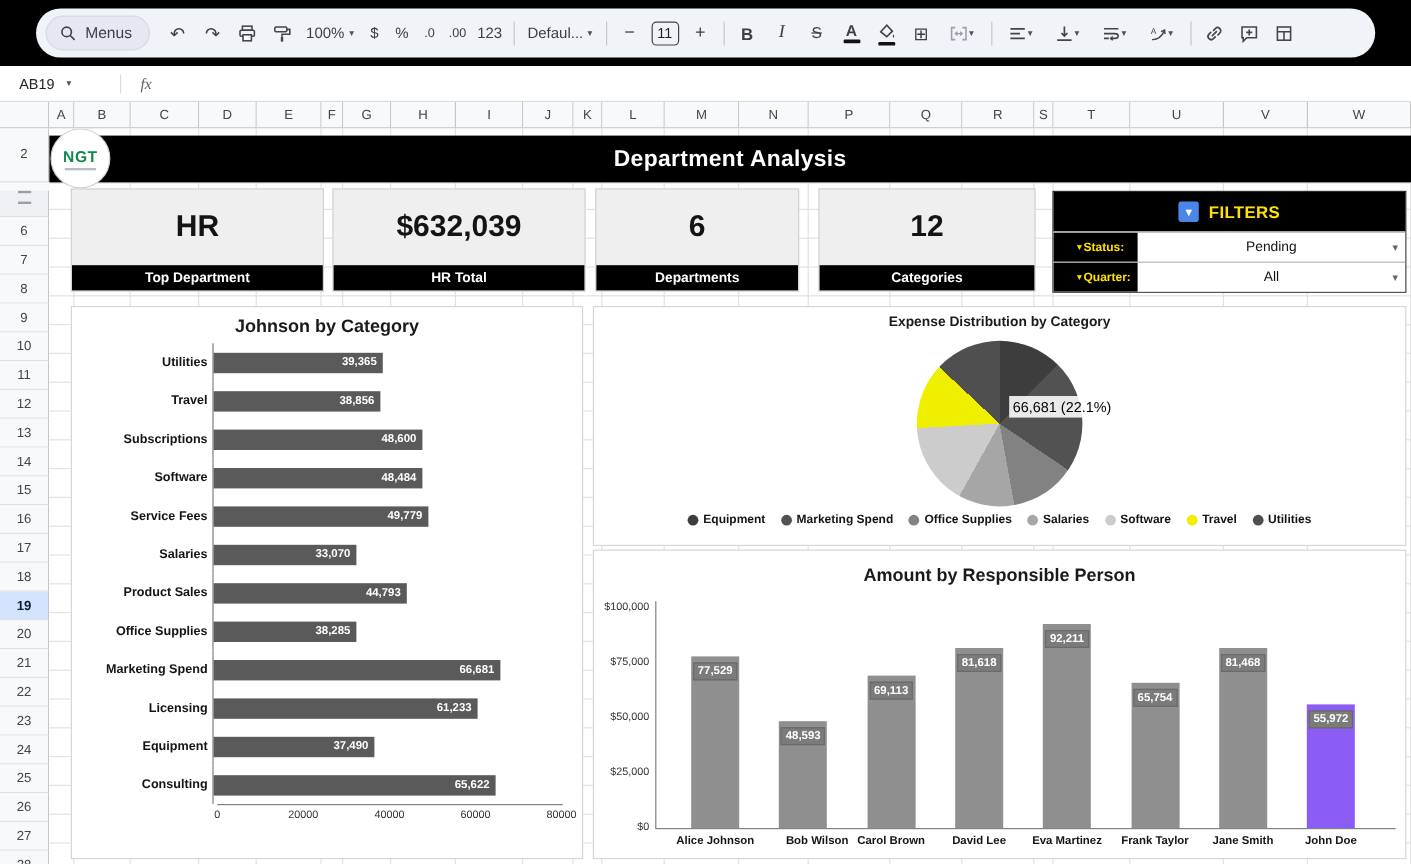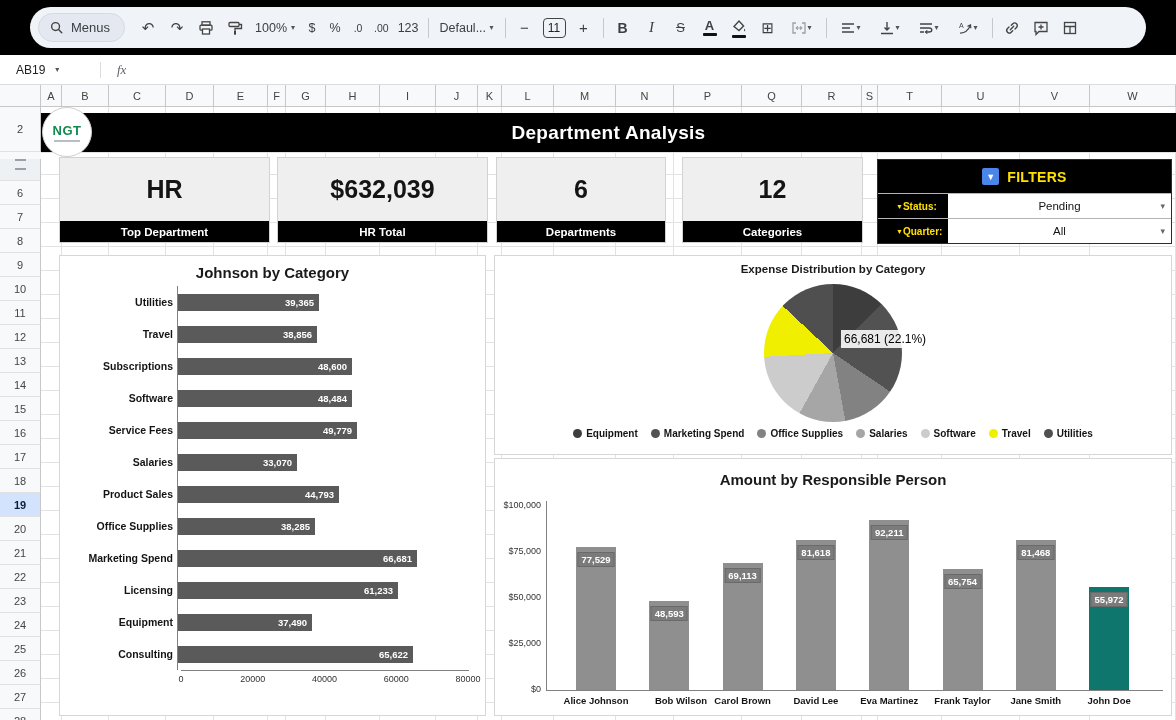--- a/index.html
+++ b/index.html
@@ -405,21 +405,21 @@
             <div class="hlabel">Product Sales</div>
             <div class="harea">
               <div class="hbarbar" style="width: 161px; background: rgb(90, 90, 90);">
                 <div class="hval">44,793</div>
               </div>
             </div>
           </div>
           <div class="hrow">
             <div class="hlabel">Office Supplies</div>
             <div class="harea">
-              <div class="hbarbar" style="width: 137px; background: rgb(90, 90, 90);">
+              <div class="hbarbar" style="width: 119px; background: rgb(90, 90, 90);">
                 <div class="hval">38,285</div>
               </div>
             </div>
           </div>
           <div class="hrow">
             <div class="hlabel">Marketing Spend</div>
             <div class="harea">
               <div class="hbarbar" style="width: 239px; background: rgb(90, 90, 90);">
                 <div class="hval">66,681</div>
               </div>
@@ -527,21 +527,21 @@
           </div>
           <div class="vxlab" style="left: 358.2px;">Eva Martinez</div>
           <div class="vbarbar" style="left: 447.5px; top: 110px; height: 121px; background: rgb(143, 143, 143);">
             <div class="vval">65,754</div>
           </div>
           <div class="vxlab" style="left: 431.5px;">Frank Taylor</div>
           <div class="vbarbar" style="left: 520.8px; top: 81px; height: 150px; background: rgb(143, 143, 143);">
             <div class="vval">81,468</div>
           </div>
           <div class="vxlab" style="left: 504.8px;">Jane Smith</div>
-          <div class="vbarbar" style="left: 594.1px; top: 128px; height: 103px; background: #0f766e;">
+          <div class="vbarbar" style="left: 594.1px; top: 128px; height: 103px; background: #8b5cf6;">
             <div class="vval">55,972</div>
           </div>
           <div class="vxlab" style="left: 578.1px;">John Doe</div>
         </div>
     </div>
 
   <div class="vline" style="left: 20px;"></div>
       <div class="vline" style="left: 67px;"></div>
       <div class="vline" style="left: 124px;"></div>
       <div class="vline" style="left: 172px;"></div>

